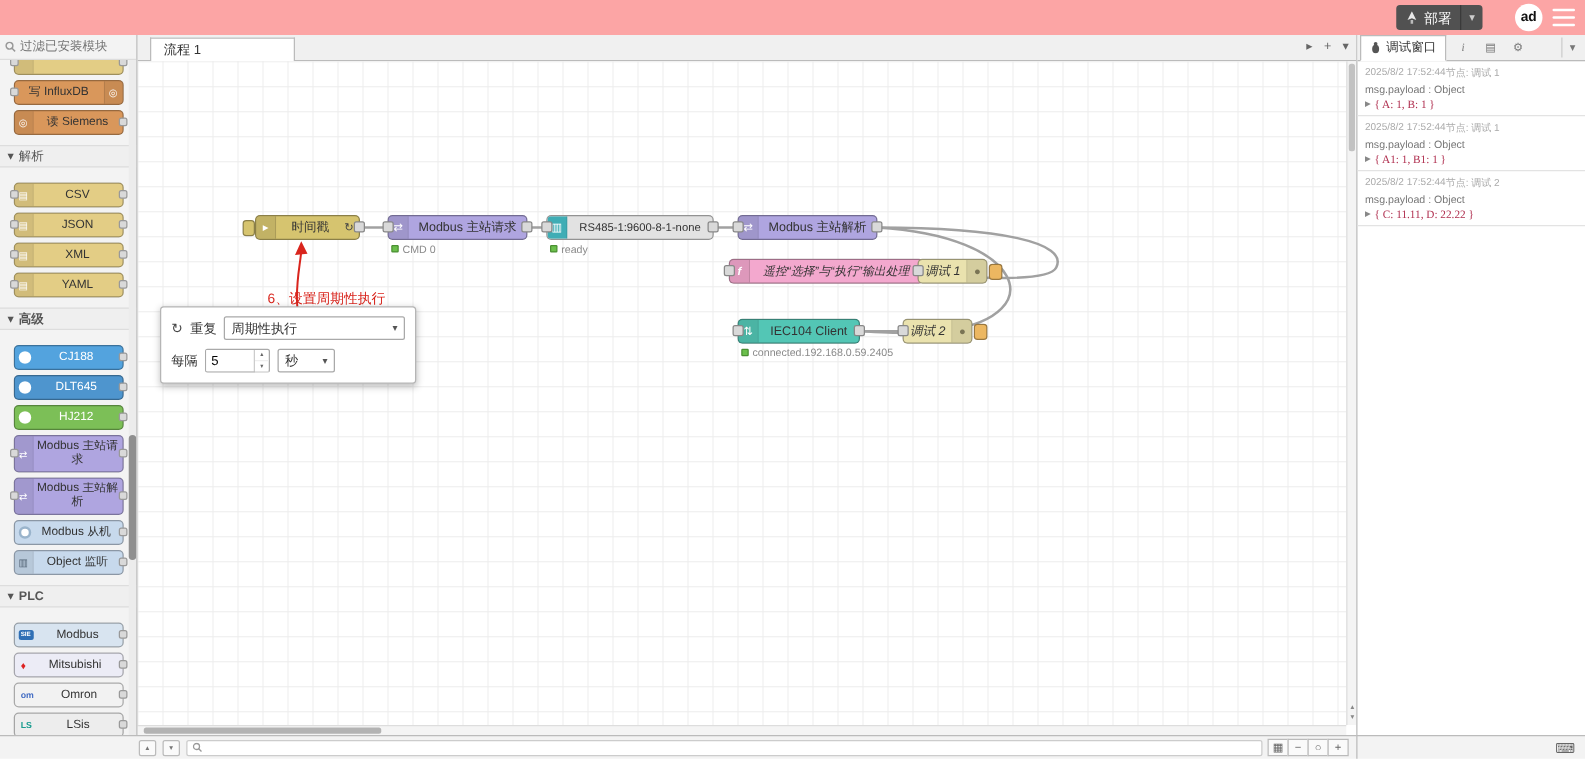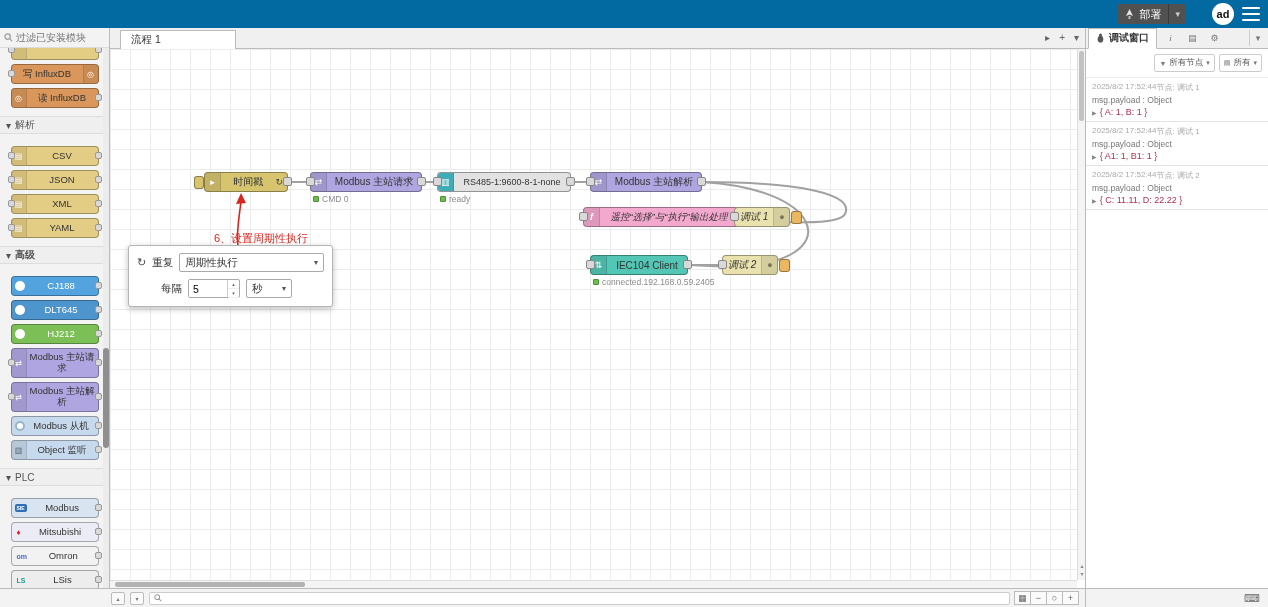--- a/index.html
+++ b/index.html
@@ -1,18 +1,18 @@
 <!DOCTYPE html>
 <html><head>
 <meta charset="utf-8">
 <style>
   *{box-sizing:border-box;margin:0;padding:0}
   html,body{width:1268px;height:607px;overflow:hidden;font-family:"Liberation Sans",sans-serif;background:#fff}
   
-  #header{position:absolute;left:0;top:0;width:1268px;height:28px;background:#0369a1;z-index:10}
+  #header{position:absolute;left:0;top:0;width:1268px;height:28px;background:#fca5a5;z-index:10}
   .deploy{position:absolute;right:82px;top:4px;height:20px;display:flex;align-items:center;background:#515151;border-radius:3px;color:#fff;font-size:11px;cursor:pointer}
   .deploy .dseg{padding:0 7px;display:flex;align-items:center;gap:4px;height:100%}
   .deploy .dcaret{border-left:1px solid #3a3a3a;padding:0 6px;height:100%;display:flex;align-items:center;font-size:9px;color:#ccc}
   .logo{position:absolute;right:34px;top:3px;width:22px;height:22px;border-radius:50%;background:#fff;color:#111;font-weight:bold;font-size:11px;display:flex;align-items:center;justify-content:center;cursor:pointer}
   .burger{position:absolute;right:8px;top:7px;width:18px;height:14px;display:flex;flex-direction:column;justify-content:space-between;cursor:pointer}
   .burger i{display:block;height:2px;background:#fff;border-radius:1px}
   
   #palette{position:absolute;left:0;top:28px;width:110px;bottom:19px;background:#f3f3f3;border-right:1px solid #bbb;overflow:hidden;z-index:5}
   .psearch{height:20px;border-bottom:1px solid #ddd;display:flex;align-items:center;gap:3px;padding:0 4px;background:#f3f3f3;position:relative;z-index:3}
   .psearch input{border:none;background:transparent;outline:none;font-size:10px;color:#666;width:86px;font-family:"Liberation Sans",sans-serif}
@@ -59,41 +59,41 @@
   .dbg-btn{position:absolute;right:-13px;top:3px;width:11px;height:13px;border:1px solid rgba(0,0,0,.35);border-radius:3px;background:#ecb761;cursor:pointer}
   .bg-inject{background:#D6C46F}.bg-modbus{background:#AFA5E0}.bg-serial{background:#E2E2E2}
   .bg-func{background:#F3A8CE}.bg-debug{background:#EAE2AE}.bg-iec{background:#53C6B5}
   .bg-influx{background:#D9975B}.bg-parser{background:#E3CD85}
   .bg-cj{background:#53A3DE}.bg-dlt{background:#4E95CE}.bg-hj{background:#7CBF57}
   .bg-modbus-s{background:#C7D9EC}.bg-sie{background:#D8E4F0}.bg-mit{background:#ECECF6}
   .bg-omr{background:#F2F2F2}.bg-ls{background:#EDEDED}
   
   .popup{position:absolute;left:18px;top:196px;width:205px;height:62px;background:#fff;border:1px solid #b5b5b5;border-radius:3px;box-shadow:0 2px 6px rgba(0,0,0,.25);z-index:6;font-size:10.5px;color:#333;padding:7px 8px}
   .prow{display:flex;align-items:center;gap:6px;margin-bottom:7px}
-  .prow2{margin-left:24px}
+  .prow2{}
   .sel{border:1px solid #a9a9a9;border-radius:2px;background:#fff;height:19px;display:flex;align-items:center;justify-content:space-between;padding:0 5px;cursor:pointer}
   .sel .sc{font-size:8px;color:#555;margin-left:6px}
   .numwrap{position:relative;width:52px;height:19px;border:1px solid #a9a9a9;border-radius:2px;background:#fff;display:flex}
   .numwrap input{border:none;outline:none;width:38px;font-size:10.5px;padding-left:4px;font-family:"Liberation Sans",sans-serif}
   .spin{width:12px;border-left:1px solid #ccc;display:flex;flex-direction:column}
   .spin span{flex:1;font-size:5px;line-height:8px;text-align:center;color:#666;border-bottom:1px solid #eee;cursor:pointer}
   .annotation{position:absolute;left:104px;top:182px;color:#d9251d;font-size:11px;z-index:6;white-space:nowrap}
   
   #sidebar{position:absolute;right:0;top:28px;width:183px;bottom:19px;background:#fff;border-left:1px solid #bbb;z-index:5}
   .sb-tabs{height:21px;background:#f0f0f0;border-bottom:1px solid #bbb;display:flex;align-items:center}
   .sb-tab{height:21px;background:#fff;border:1px solid #bbb;border-bottom:1px solid #fff;margin-left:2px;display:flex;gap:4px;padding:0 7px;font-size:10px;color:#333;align-items:center;cursor:pointer}
   .sb-iconbtn{width:17px;height:16px;display:flex;align-items:center;justify-content:center;color:#777;font-size:9px;margin-left:5px;cursor:pointer;border-radius:2px}
   .sb-iconbtn.last{margin-left:auto;border-left:1px solid #ccc;border-radius:0;margin-right:2px}
   .sb-filters{display:flex;justify-content:flex-end;gap:4px;padding:5px 6px;border-bottom:1px solid #eee}
   .fbtn{display:flex;align-items:center;gap:3px;font-size:8.5px;padding:2px 4px;border:1px solid #ccc;background:#fff;color:#555;border-radius:2px;cursor:pointer}
   .fbtn .fi{font-size:7px;color:#777}
   .msg{border-bottom:1px solid #e3e3e3;padding:4px 6px}
   .msg-meta{display:flex;justify-content:flex-start;font-size:8px;color:#aaa}
   .msg-prop{font-size:8.5px;color:#777;margin-top:2px}
-  .msg-payload{margin-top:2px;font-family:Liberation Sans, sans-serif;font-size:9px;color:#b03050;display:flex;align-items:center;gap:3px}
+  .msg-payload{margin-top:2px;font-family:Liberation Serif, serif;font-size:9px;color:#b03050;display:flex;align-items:center;gap:3px}
   .msg-payload .caret{font-size:6px;color:#888;cursor:pointer}
   
   #footer{position:absolute;left:0;bottom:0;right:183px;height:19px;background:#f3f3f3;border-top:1px solid #bbb;display:flex;align-items:center;gap:5px;padding:0 6px;z-index:6}
   .fspacer{width:100px;flex:none}
   .ftbtn{width:14px;height:13px;border:1px solid #bbb;background:#fafafa;color:#777;font-size:6px;display:flex;align-items:center;justify-content:center;border-radius:2px;cursor:pointer}
   .fsearch{flex:1;height:13px;background:#fff;border:1px solid #ccc;border-radius:2px;display:flex;align-items:center;gap:3px;padding:0 4px}
   .fsearch input{border:none;outline:none;flex:1;font-size:9px;background:transparent;font-family:"Liberation Sans",sans-serif}
   .zoomgrp{display:flex;flex:none}
   .zbtn{width:17px;height:14px;border:1px solid #bbb;background:#fafafa;color:#666;font-size:9px;display:flex;align-items:center;justify-content:center;margin-left:-1px;cursor:pointer}
   #sbfooter{position:absolute;right:0;bottom:0;width:183px;height:19px;background:#f3f3f3;border-top:1px solid #bbb;border-left:1px solid #bbb;display:flex;justify-content:flex-end;align-items:center;padding:0 8px;color:#666;font-size:11px;z-index:6}
@@ -135,21 +135,21 @@
       <span class="plabel"></span>
       <span class="pport r"></span>
     </div>
     <div class="pnode bg-influx">
       <span class="pport l"></span>
       <span class="plabel">写 InfluxDB</span>
       <span class="picon" style="border-radius:0 3px 3px 0;border-right:none;border-left:1px solid rgba(0,0,0,.1)">◎</span>
     </div>
     <div class="pnode bg-influx">
       <span class="picon">◎</span>
-      <span class="plabel">读 InfluxDB</span>
+      <span class="plabel">读 Siemens</span>
       <span class="pport r"></span>
     </div>
 
     <div class="pcat">
       <span>▾</span>
       <span style="font-weight:normal">解析</span>
     </div>
     <div class="pnode bg-parser">
       <span class="pport l"></span>
       <span class="picon">▤</span>
@@ -212,21 +212,21 @@
       <span class="pport r"></span>
     </div>
     <div class="pnode bg-modbus-s">
       <span class="picon" style="color:#567">▥</span>
       <span class="plabel">Object 监听</span>
       <span class="pport r"></span>
     </div>
 
     <div class="pcat">
       <span>▾</span>
-      <span style="font-weight:normal">PLC</span>
+      <span style="font-weight:bold">PLC</span>
     </div>
     <div class="pnode bg-sie">
       <span class="badge">SIE</span>
       <span class="plabel">Modbus</span>
       <span class="pport r"></span>
     </div>
     <div class="pnode bg-mit">
       <span class="badge red">♦</span>
       <span class="plabel">Mitsubishi</span>
       <span class="pport r"></span>
@@ -382,38 +382,26 @@
   </div>
 </div>
 
 <div id="sidebar">
   <div class="sb-tabs">
     <div class="sb-tab">
       <svg width="9" height="10" viewBox="0 0 9 10">
           <circle cx="4.5" cy="2" r="1.5" fill="#555"></circle>
           <ellipse cx="4.5" cy="6.2" rx="2.8" ry="3.4" fill="#555"></ellipse>
         </svg>
-      <span style="font-weight:bold">调试窗口</span>
+      <span style="font-weight:normal">调试窗口</span>
     </div>
     <div class="sb-iconbtn" style="font-style:italic;font-family:'Liberation Serif',serif">i</div>
     <div class="sb-iconbtn">▤</div>
     <div class="sb-iconbtn">⚙</div>
     <div class="sb-iconbtn last">▾</div>
-  </div>
-  <div class="sb-filters">
-    <div class="fbtn">
-      <span class="fi">▼</span>
-      <span>所有节点</span>
-      <span class="fi">▾</span>
-    </div>
-    <div class="fbtn">
-      <span class="fi">▤</span>
-      <span>所有</span>
-      <span class="fi">▾</span>
-    </div>
   </div>
   <div class="sb-msgs">
     <div class="msg">
       <div class="msg-meta">
           <span>2025/8/2 17:52:44</span>
           <span>节点: 调试 1</span>
         </div>
       <div class="msg-prop">msg.payload : Object</div>
       <div class="msg-payload">
           <span class="caret">▶</span>

